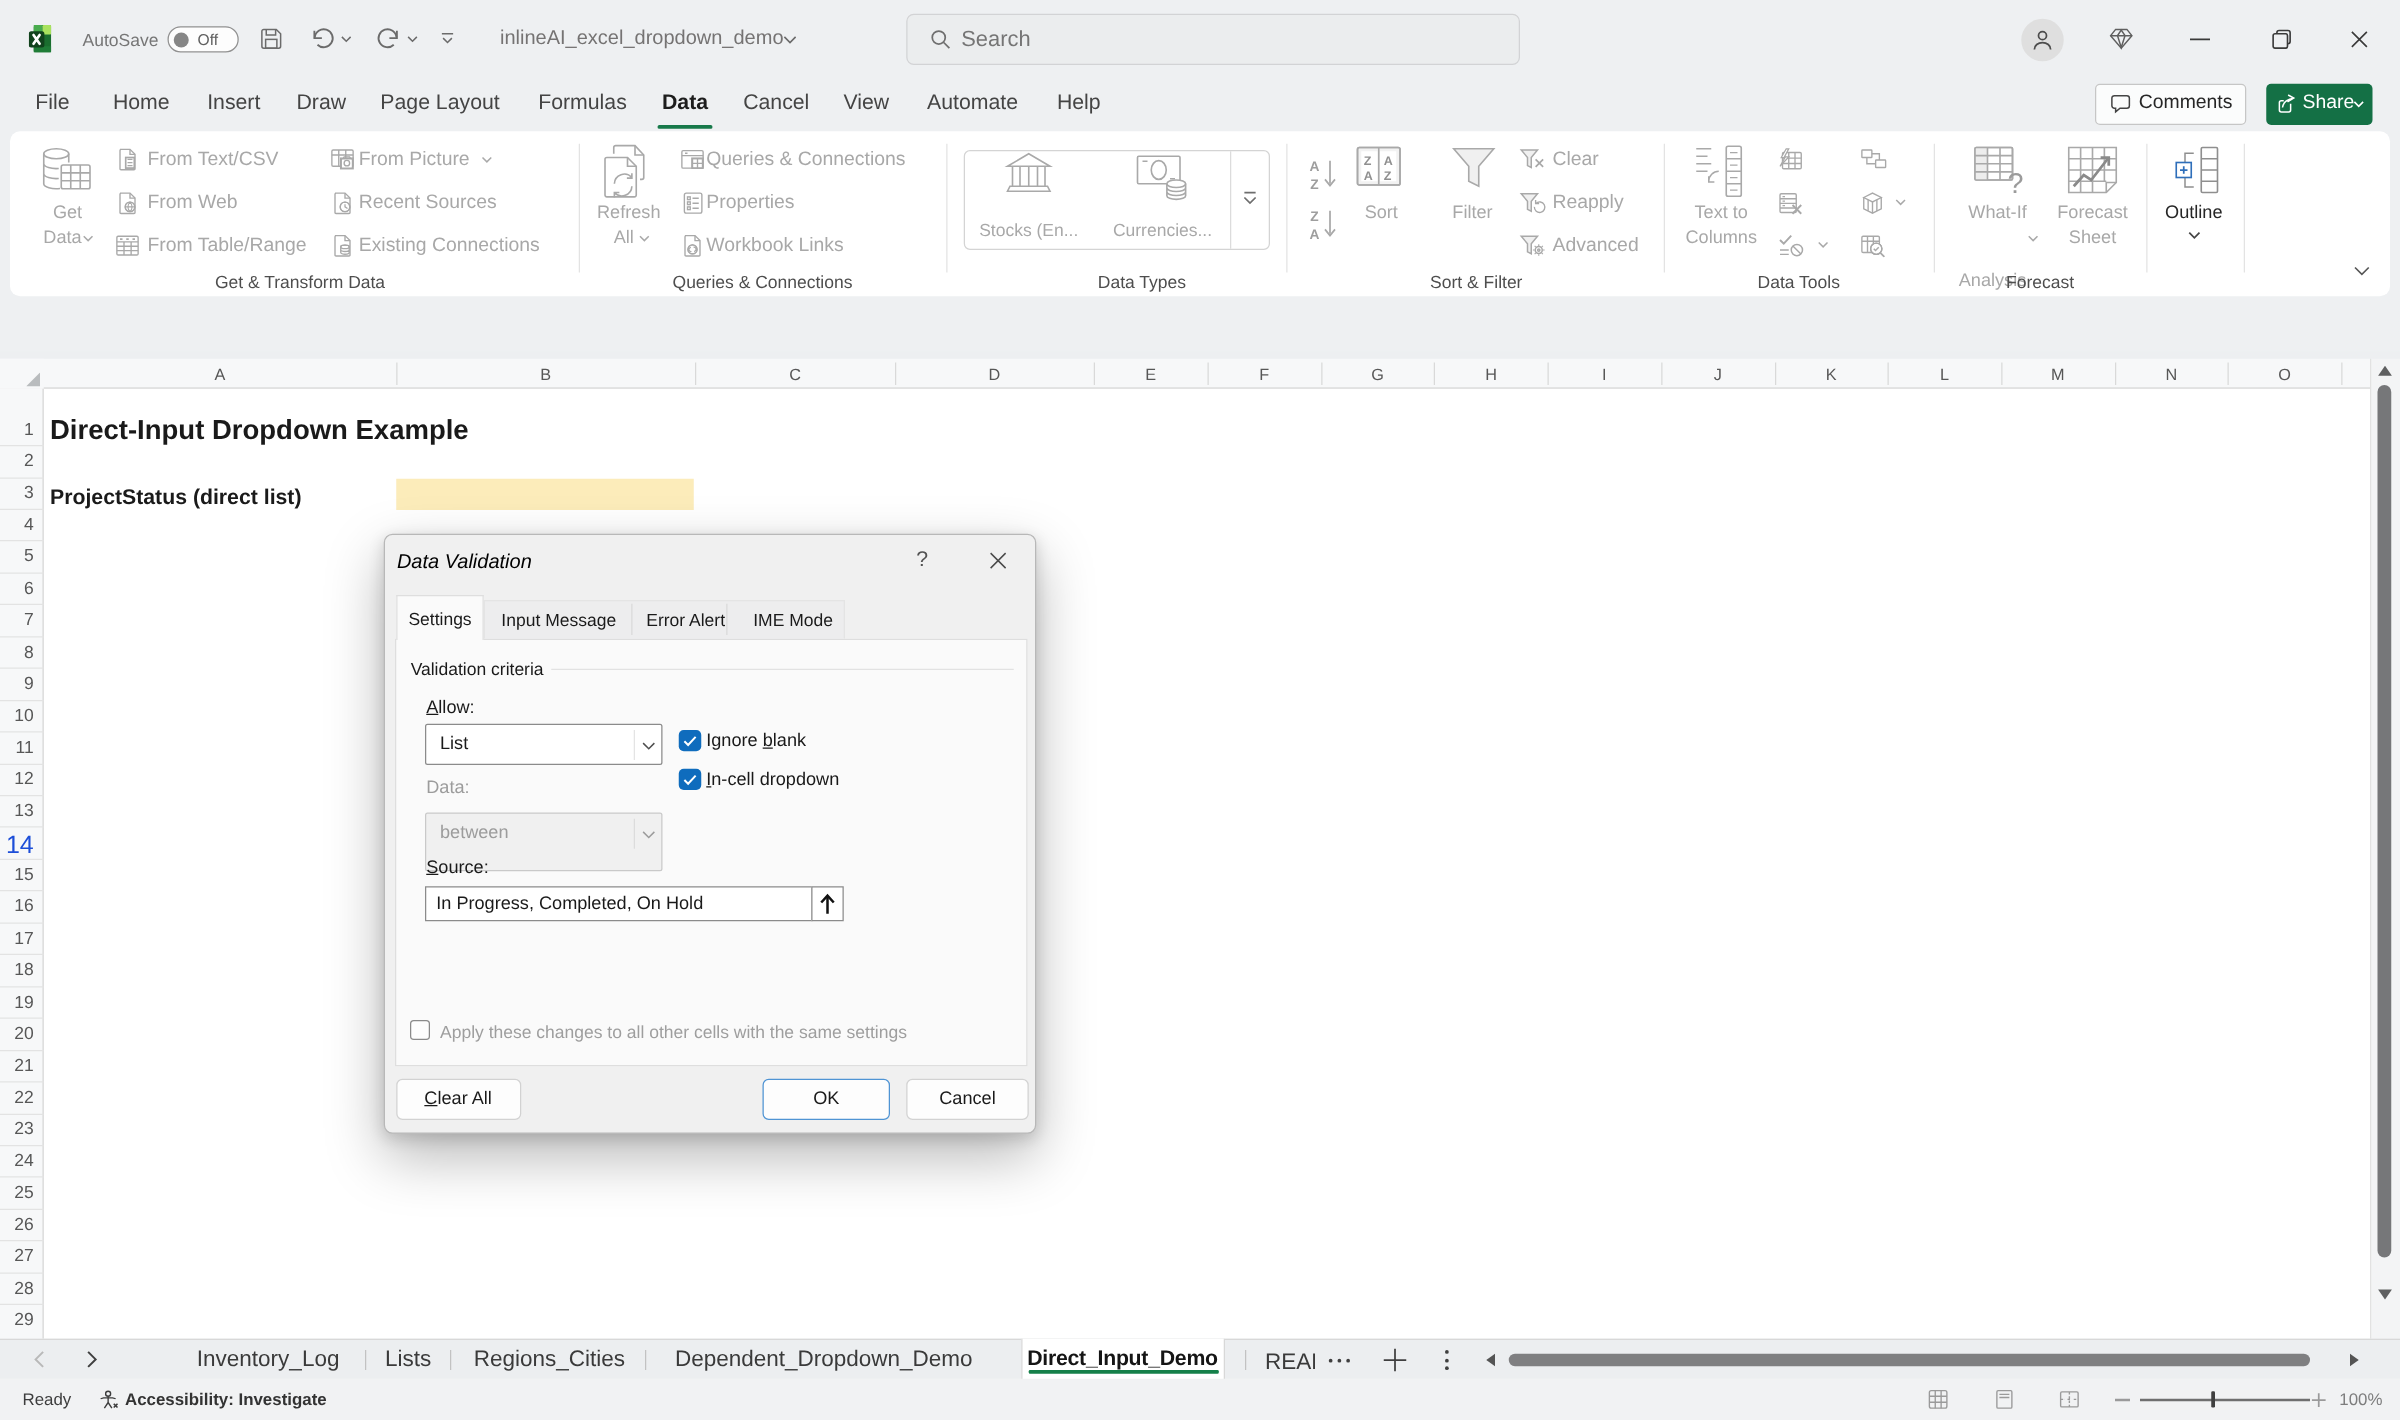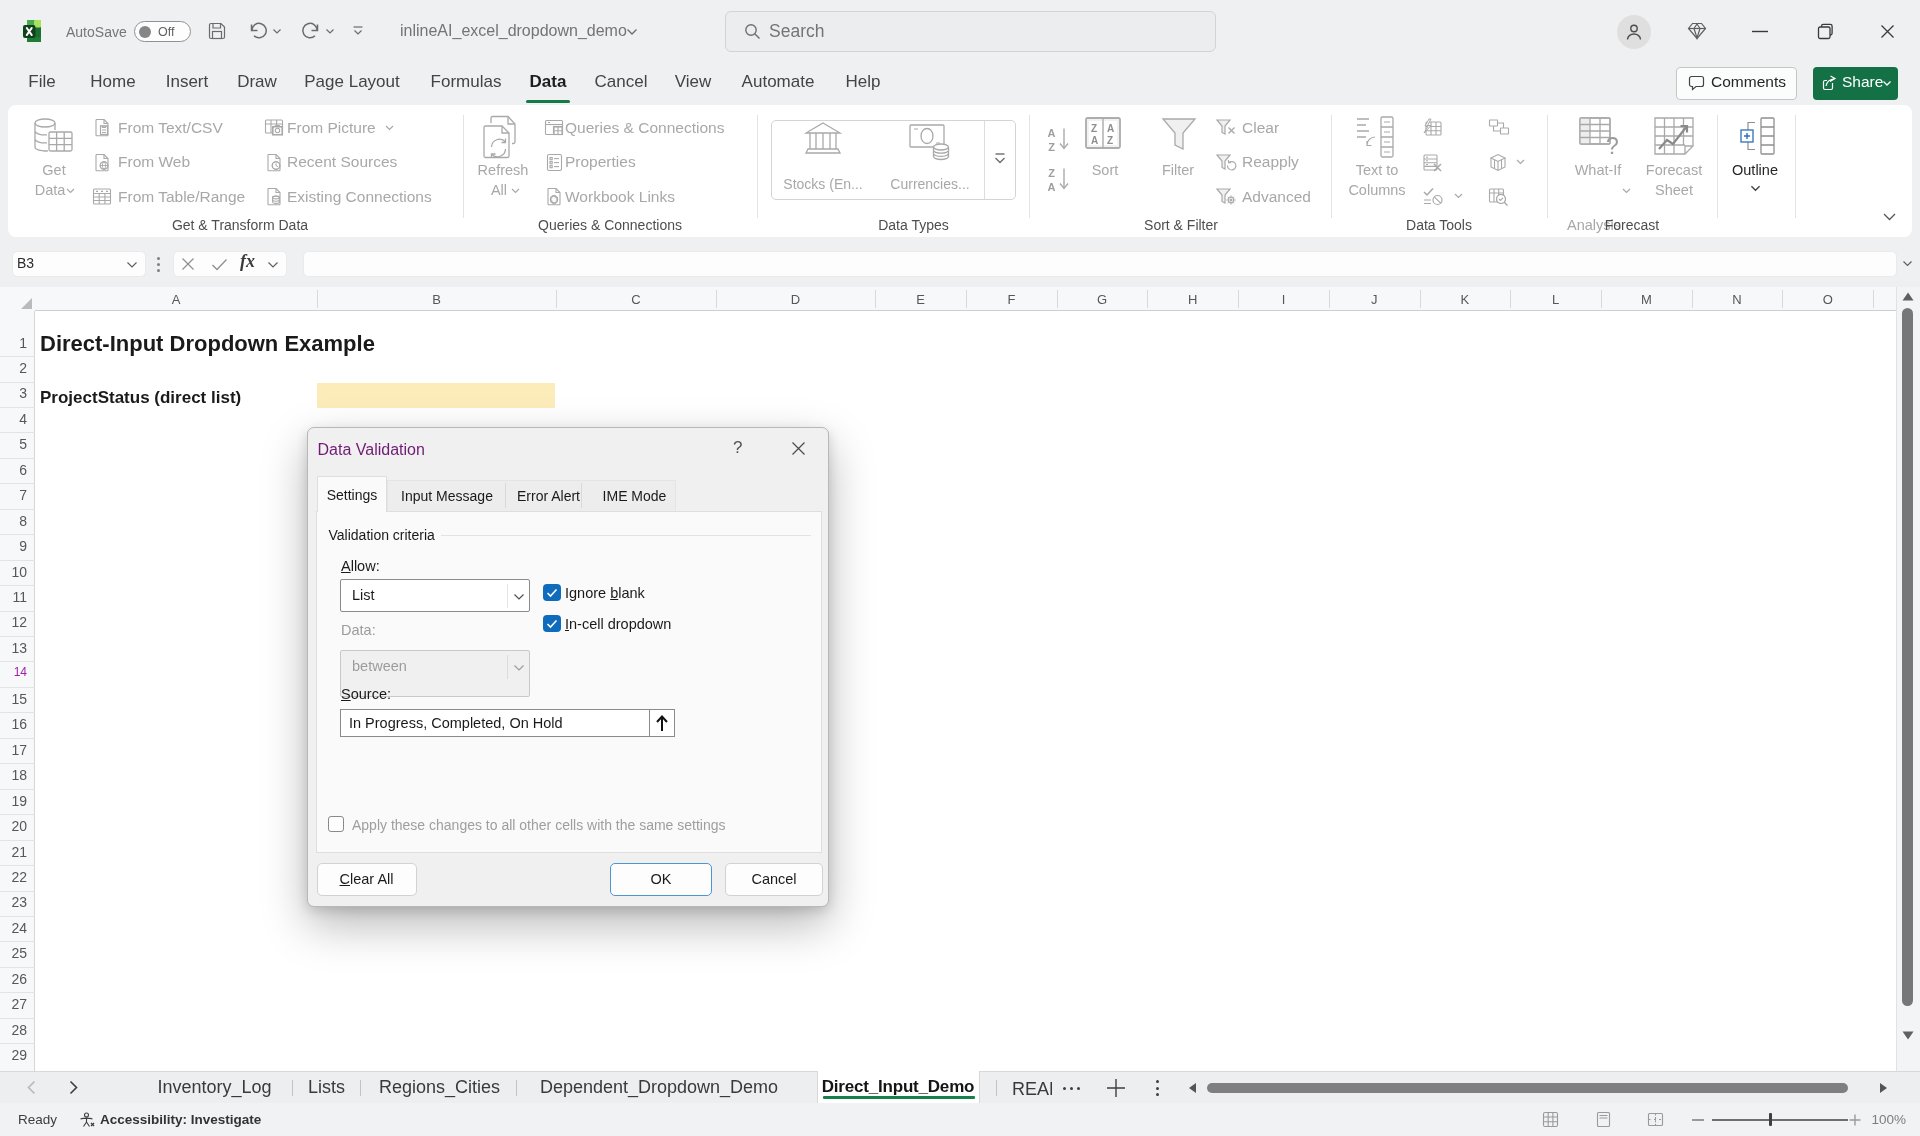--- a/index.html
+++ b/index.html
@@ -387,45 +387,20 @@
   <div class="t" style="left:1747px;top:57px;transform:translateX(-50%);font-size:14.5px;color:#262626;">Outline</div>
   <svg class="abs" style="left:1742px;top:80px;" width="11" height="7" viewBox="0 0 9 6" fill="none" stroke="#454545" stroke-width="1.2">
         <path d="M1 1 L4.5 4.5 L8 1"></path>
       </svg>
   <div class="abs" style="left:1787px;top:10px;width:1px;height:103px;background:#e3e3e3;"></div>
   <svg class="abs" style="left:1874px;top:107px;" width="15" height="10" viewBox="0 0 15 10" fill="none" stroke="#565656" stroke-width="1.3">
         <path d="M2 2 L7.5 7.5 L13 2"></path>
       </svg>
 </div>
 
-<div class="abs" id="fbar" style="left:0;top:246px;width:1920px;height:41px;">
-  <div class="abs" style="left:12px;top:4.5px;width:134px;height:26px;background:#fdfdfe;border-radius:5px;border:1px solid #e9eaeb;"></div>
-  <div class="t" style="left:17px;top:9px;font-size:14px;color:#2b2b2b;">B3</div>
-  <svg class="abs" style="left:126px;top:15px;" width="12" height="8" viewBox="0 0 12 8" fill="none" stroke="#5f5f5f" stroke-width="1.2">
-        <path d="M1.5 1.5 L6 6 L10.5 1.5"></path>
-      </svg>
-  <div class="abs" style="left:156.5px;top:11px;width:3px;height:3px;border-radius:50%;background:#7f7f7f;"></div>
-  <div class="abs" style="left:156.5px;top:17px;width:3px;height:3px;border-radius:50%;background:#7f7f7f;"></div>
-  <div class="abs" style="left:156.5px;top:23px;width:3px;height:3px;border-radius:50%;background:#7f7f7f;"></div>
-  <div class="abs" style="left:173px;top:4.5px;width:114px;height:26px;background:#fdfdfe;border-radius:5px;border:1px solid #e9eaeb;"></div>
-  <svg class="abs" style="left:181px;top:11px;" width="14" height="14" viewBox="0 0 14 14" stroke="#8f8f8f" stroke-width="1.2" fill="none">
-        <path d="M1.5 1.5 L12.5 12.5 M12.5 1.5 L1.5 12.5"></path>
-      </svg>
-  <svg class="abs" style="left:211px;top:12px;" width="17" height="13" viewBox="0 0 17 13" fill="none" stroke="#8f8f8f" stroke-width="1.3">
-        <path d="M1.5 7 L6 11.5 L15.5 1.5"></path>
-      </svg>
-  <div class="t" style="left:240px;top:5px;font-size:18px;color:#3b3b3b;font-style:italic;font-family:'Liberation Serif',serif;font-weight:bold;">fx</div>
-  <svg class="abs" style="left:267px;top:15px;" width="12" height="8" viewBox="0 0 12 8" fill="none" stroke="#5f5f5f" stroke-width="1.2">
-        <path d="M1.5 1.5 L6 6 L10.5 1.5"></path>
-      </svg>
-  <div class="abs" style="left:303px;top:4.5px;width:1594px;height:26px;background:#fdfdfe;border-radius:5px;border:1px solid #e9eaeb;"></div>
-  <svg class="abs" style="left:1902px;top:14px;" width="11" height="8" viewBox="0 0 11 8" fill="none" stroke="#5f5f5f" stroke-width="1.2">
-        <path d="M1.5 1.5 L5.5 5.5 L9.5 1.5"></path>
-      </svg>
-</div>
 
 <div class="abs" id="sheet" style="left:0;top:281px;width:1920px;height:790px;background:#edeff1;">
   <div class="abs" style="left:0;top:6px;width:1896px;height:24px;background:#f7f8f9;border-bottom:1px solid #cfcfcf;"></div>
   <div class="abs" style="left:0;top:6px;width:35px;height:24px;background:#f7f8f9;"></div>
   <svg class="abs" style="left:21px;top:17px;" width="12" height="12" viewBox="0 0 12 12">
         <path d="M11 0 V11 H0 Z" fill="#b9bcbe"></path>
       </svg>
   <div class="t" style="left:176.0px;top:11px;transform:translateX(-50%);font-size:13px;color:#575757;">A</div>
   <div class="abs" style="left:317.0px;top:9px;width:1px;height:18px;background:#d9d9d9;"></div>
   <div class="t" style="left:436.5px;top:11px;transform:translateX(-50%);font-size:13px;color:#575757;">B</div>
@@ -477,21 +452,21 @@
   <div class="t" style="left:27px;top:257.1px;transform:translateX(-100%);font-size:14px;color:#575757;">9</div>
   <div class="abs" style="left:0;top:278.6px;width:35px;height:1px;background:#e3e3e3;"></div>
   <div class="t" style="left:27px;top:282.5px;transform:translateX(-100%);font-size:14px;color:#575757;">10</div>
   <div class="abs" style="left:0;top:304.0px;width:35px;height:1px;background:#e3e3e3;"></div>
   <div class="t" style="left:27px;top:308.0px;transform:translateX(-100%);font-size:14px;color:#575757;">11</div>
   <div class="abs" style="left:0;top:329.5px;width:35px;height:1px;background:#e3e3e3;"></div>
   <div class="t" style="left:27px;top:333.4px;transform:translateX(-100%);font-size:14px;color:#575757;">12</div>
   <div class="abs" style="left:0;top:354.9px;width:35px;height:1px;background:#e3e3e3;"></div>
   <div class="t" style="left:27px;top:358.9px;transform:translateX(-100%);font-size:14px;color:#575757;">13</div>
   <div class="abs" style="left:0;top:380.4px;width:35px;height:1px;background:#e3e3e3;"></div>
-  <div class="t" style="left:27px;top:384.3px;transform:translateX(-100%);font-size:12px;color:#a21caf;">14</div>
+  <div class="t" style="left:27px;top:384.3px;transform:translateX(-100%);font-size:20px;color:#1d4ed8;">14</div>
   <div class="abs" style="left:0;top:405.8px;width:35px;height:1px;background:#e3e3e3;"></div>
   <div class="t" style="left:27px;top:409.8px;transform:translateX(-100%);font-size:14px;color:#575757;">15</div>
   <div class="abs" style="left:0;top:431.3px;width:35px;height:1px;background:#e3e3e3;"></div>
   <div class="t" style="left:27px;top:435.2px;transform:translateX(-100%);font-size:14px;color:#575757;">16</div>
   <div class="abs" style="left:0;top:456.7px;width:35px;height:1px;background:#e3e3e3;"></div>
   <div class="t" style="left:27px;top:460.7px;transform:translateX(-100%);font-size:14px;color:#575757;">17</div>
   <div class="abs" style="left:0;top:482.2px;width:35px;height:1px;background:#e3e3e3;"></div>
   <div class="t" style="left:27px;top:486.1px;transform:translateX(-100%);font-size:14px;color:#575757;">18</div>
   <div class="abs" style="left:0;top:507.6px;width:35px;height:1px;background:#e3e3e3;"></div>
   <div class="t" style="left:27px;top:511.6px;transform:translateX(-100%);font-size:14px;color:#575757;">19</div>
@@ -522,21 +497,21 @@
   <svg class="abs" style="left:1901px;top:10px;" width="14" height="11" viewBox="0 0 14 11">
         <path d="M7 1.5 L12.5 9.5 H1.5 Z" fill="#5f6061"></path>
       </svg>
   <div class="abs" style="left:1901.5px;top:27px;width:11px;height:698px;background:#767779;border-radius:6px;"></div>
   <svg class="abs" style="left:1901px;top:749px;" width="14" height="11" viewBox="0 0 14 11">
         <path d="M7 9.5 L12.5 1.5 H1.5 Z" fill="#5f6061"></path>
       </svg>
 </div>
 
 <div class="abs" id="dialog" style="left:307px;top:426.5px;width:522px;height:480px;background:#f0f0f0;border:1px solid #b8b8b8;border-radius:7px;box-shadow:0 18px 46px rgba(0,0,0,0.28),0 4px 12px rgba(0,0,0,0.14);">
-  <div class="t" style="left:9.5px;top:13px;font-size:16px;color:#701a75;">Data Validation</div>
+  <div class="t" style="left:9.5px;top:13px;font-size:16px;color:#000000;font-style:italic;">Data Validation</div>
   <div class="t" style="left:425px;top:10px;font-size:17px;color:#525252;">?</div>
   <svg class="abs" style="left:483px;top:13px;" width="15" height="15" viewBox="0 0 15 15" stroke="#4a4a4a" stroke-width="1.2">
         <path d="M1.5 1.5 L13.5 13.5 M13.5 1.5 L1.5 13.5"></path>
       </svg>
 
   <div class="abs" style="left:78.5px;top:52px;width:289px;height:31.5px;background:#ededee;border:1px solid #e4e4e4;border-bottom:none;"></div>
 
   <div class="abs" style="left:8px;top:83.5px;width:506px;height:342px;background:#fafafa;border:1px solid #dedede;"></div>
 
   <div class="abs" style="left:9px;top:48.5px;width:69.5px;height:36px;background:#fafafa;border:1px solid #dedede;border-bottom:none;"></div>

